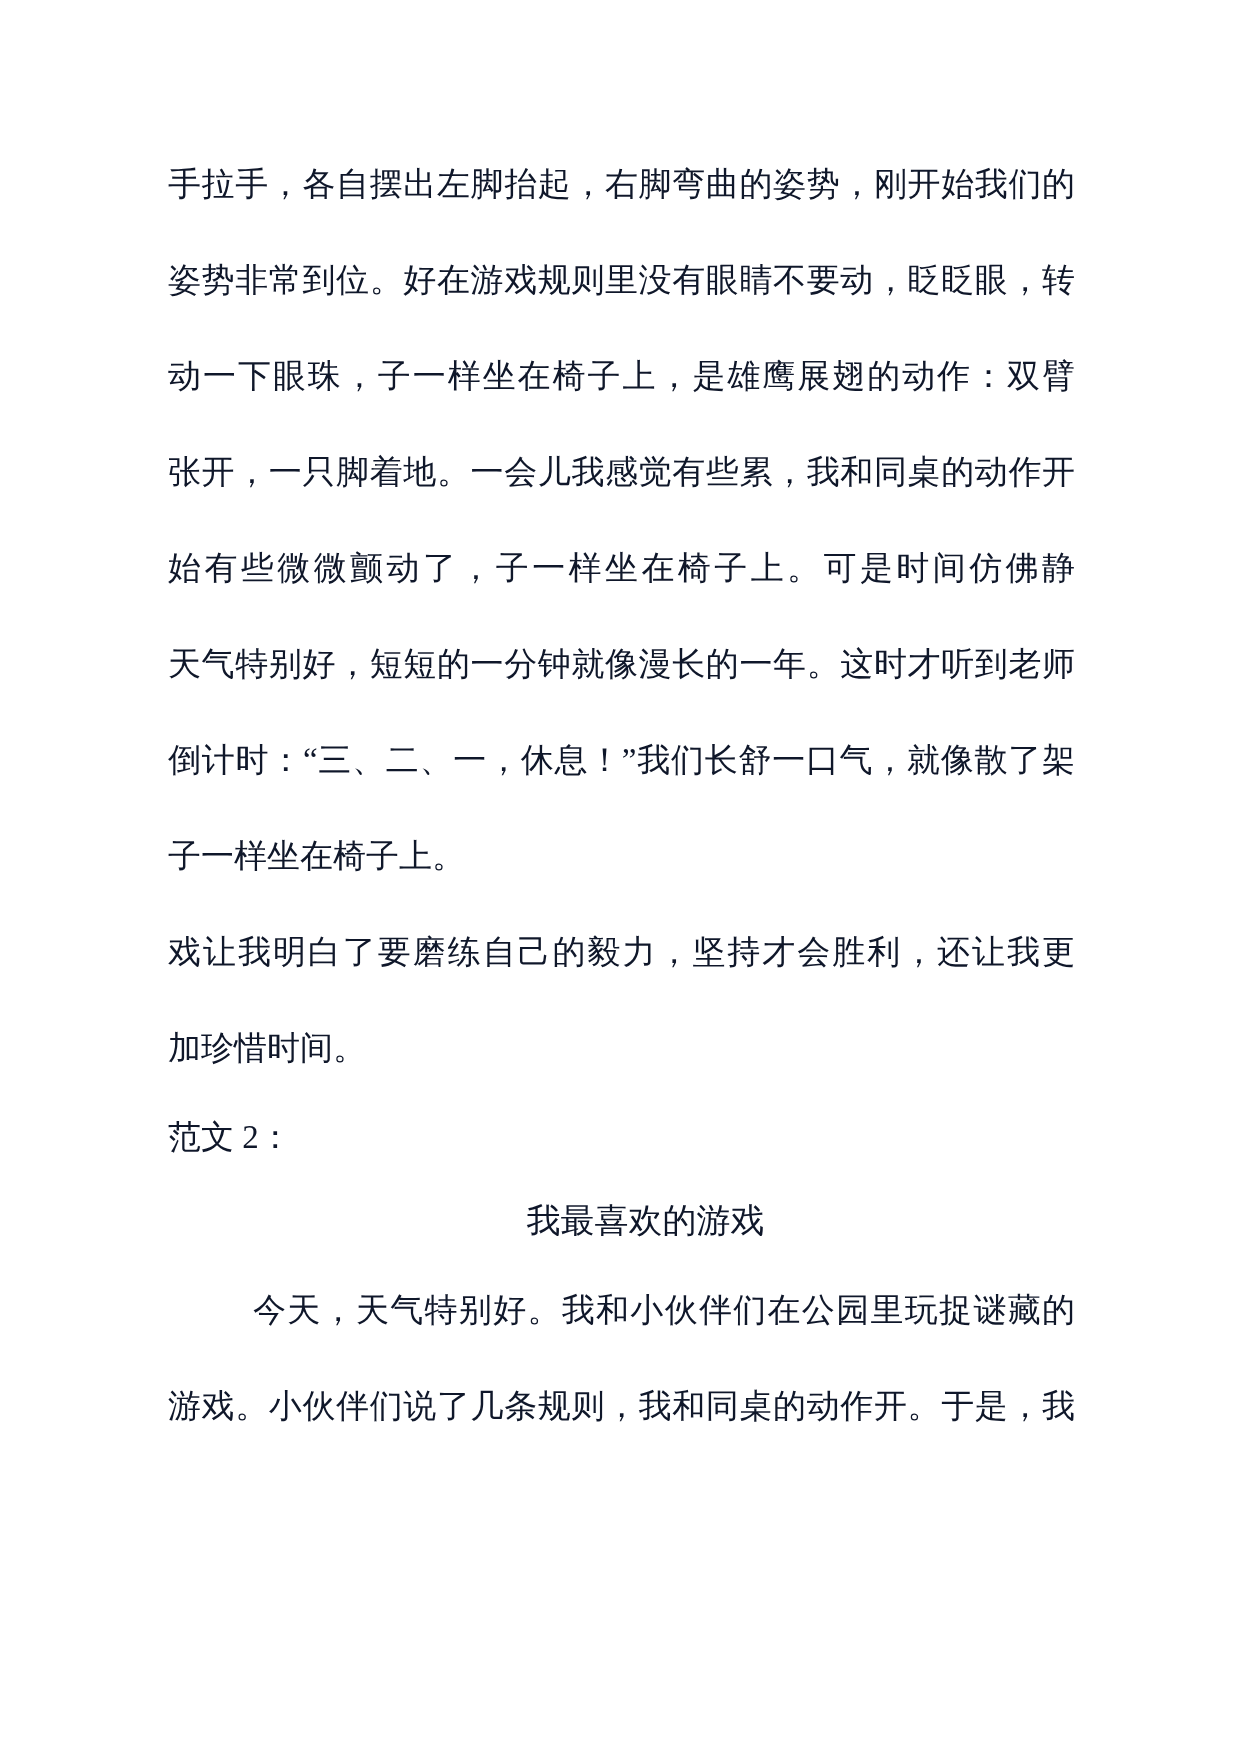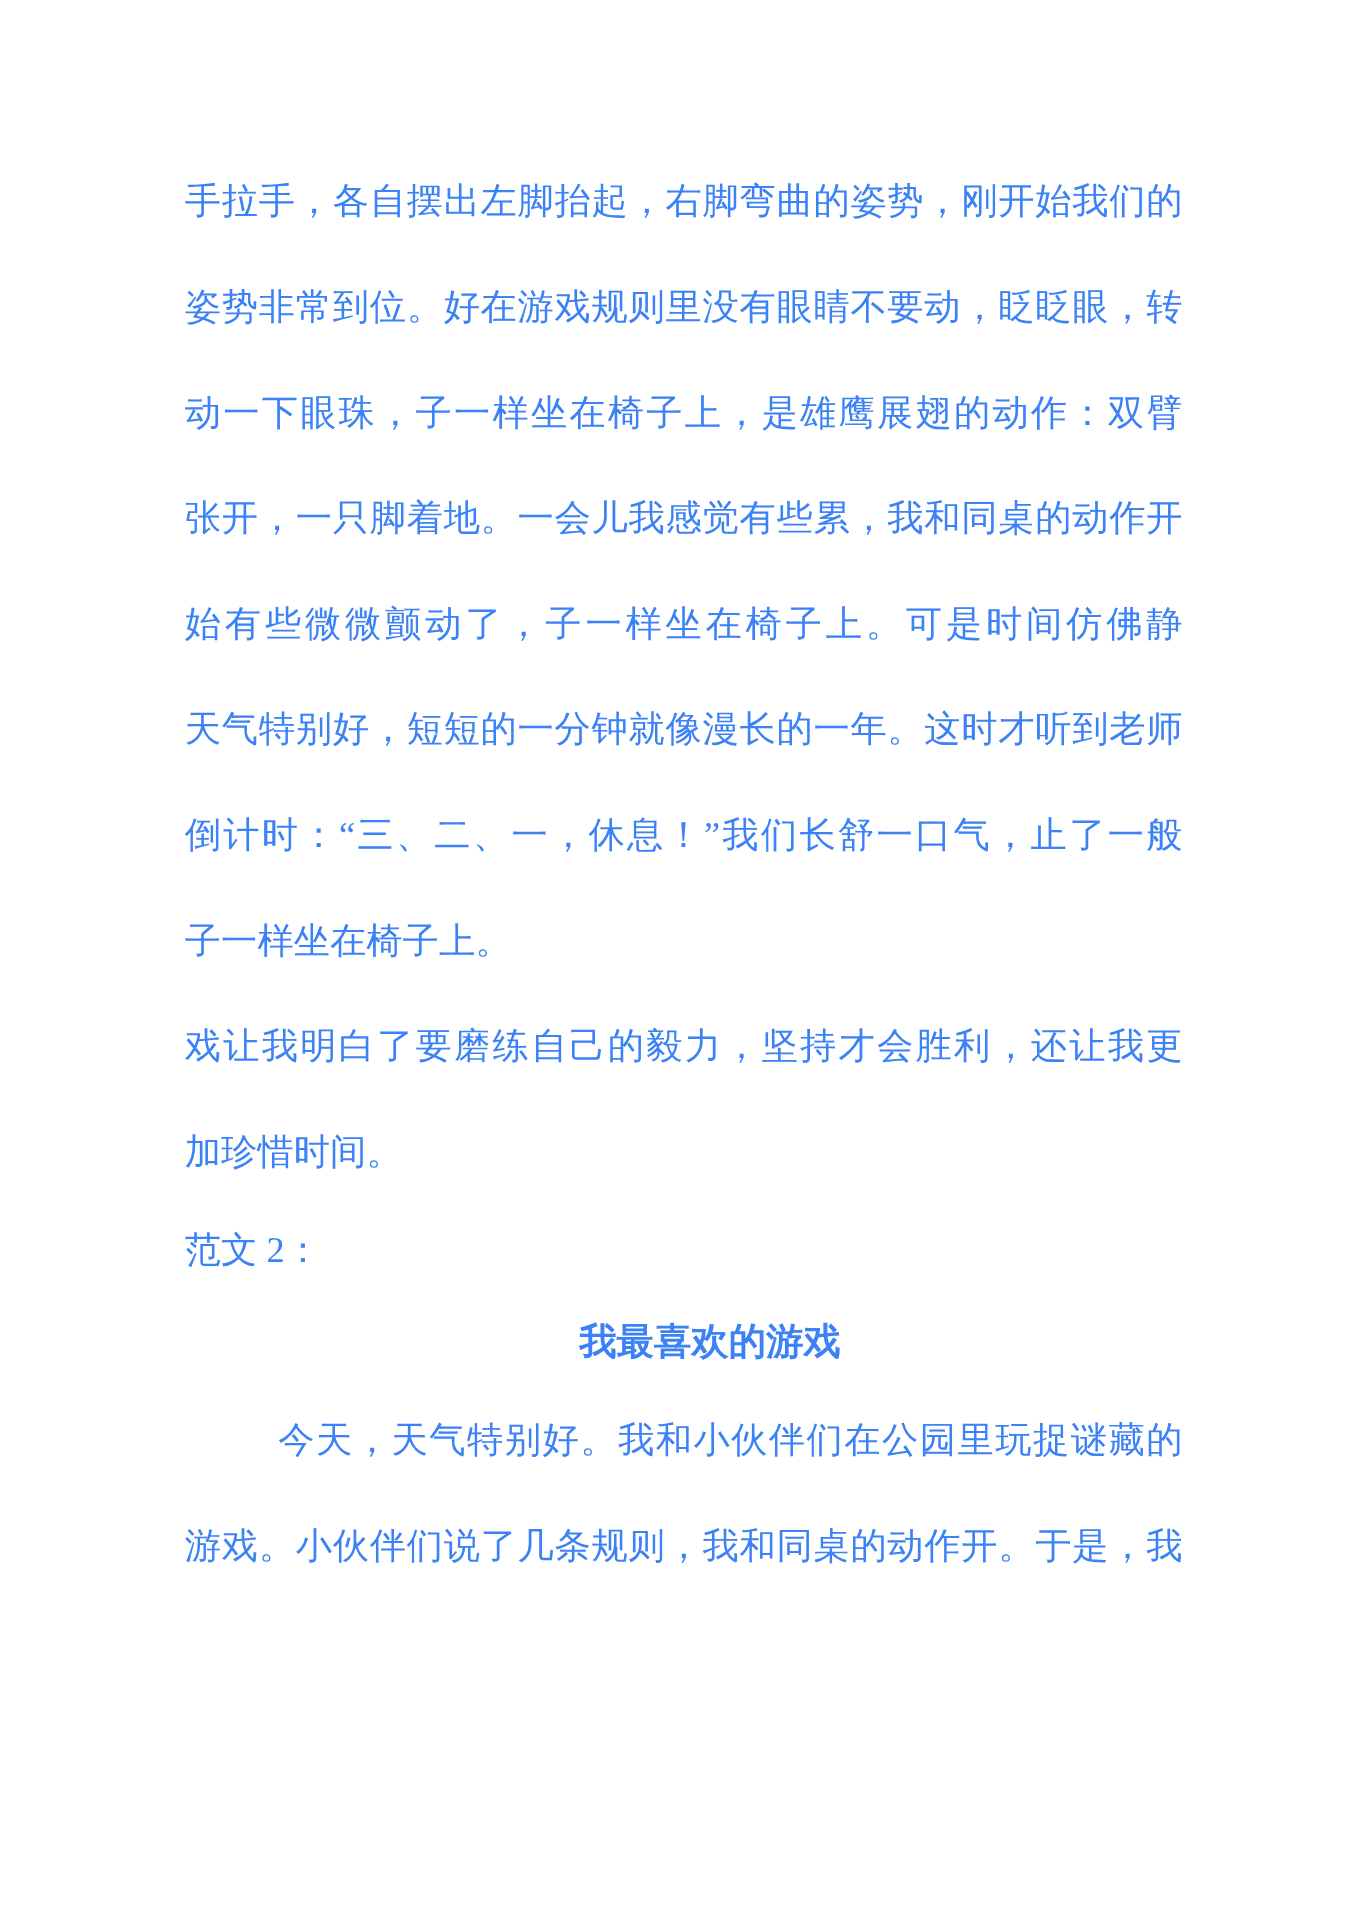--- a/index.html
+++ b/index.html
@@ -7,21 +7,21 @@
     padding: 0;
     background: #ffffff;
   }
   .page {
     position: relative;
     width: 1241px;
     height: 1754px;
     background: #ffffff;
     overflow: hidden;
     font-family: "Liberation Serif", "DejaVu Serif", serif;
-    color: #3b82f6;
+    color: #0f172a;
   }
   .content {
     position: absolute;
     top: 136px;
     left: 168px;
     width: 907px;
     font-size: 33px;
   }
   .line {
     height: 96px;
@@ -40,40 +40,40 @@
   }
   .section-label {
     height: 83px;
     line-height: 83px;
     font-weight: normal;
     text-align: left;
   }
   .essay-title {
     height: 83px;
     line-height: 83px;
-    font-weight: bold;
+    font-weight: normal;
     font-size: 34px;
     text-align: center;
     padding-left: 48px;
   }
 </style>
 </head>
 <body>
 
 <div class="page">
   <div class="content">
 
     <div class="para">
         <div class="line">手拉手，各自摆出左脚抬起，右脚弯曲的姿势，刚开始我们的</div>
         <div class="line">姿势非常到位。好在游戏规则里没有眼睛不要动，眨眨眼，转</div>
         <div class="line">动一下眼珠，子一样坐在椅子上，是雄鹰展翅的动作：双臂</div>
         <div class="line">张开，一只脚着地。一会儿我感觉有些累，我和同桌的动作开</div>
         <div class="line">始有些微微颤动了，子一样坐在椅子上。可是时间仿佛静</div>
         <div class="line">天气特别好，短短的一分钟就像漫长的一年。这时才听到老师</div>
-        <div class="line">倒计时：“三、二、一，休息！”我们长舒一口气，止了一般</div>
+        <div class="line">倒计时：“三、二、一，休息！”我们长舒一口气，就像散了架</div>
         <div class="line para-end">子一样坐在椅子上。</div>
       </div>
 
     <div class="para">
         <div class="line">戏让我明白了要磨练自己的毅力，坚持才会胜利，还让我更</div>
         <div class="line para-end">加珍惜时间。</div>
       </div>
 
     <div class="section-label">范文 2：</div>
 

